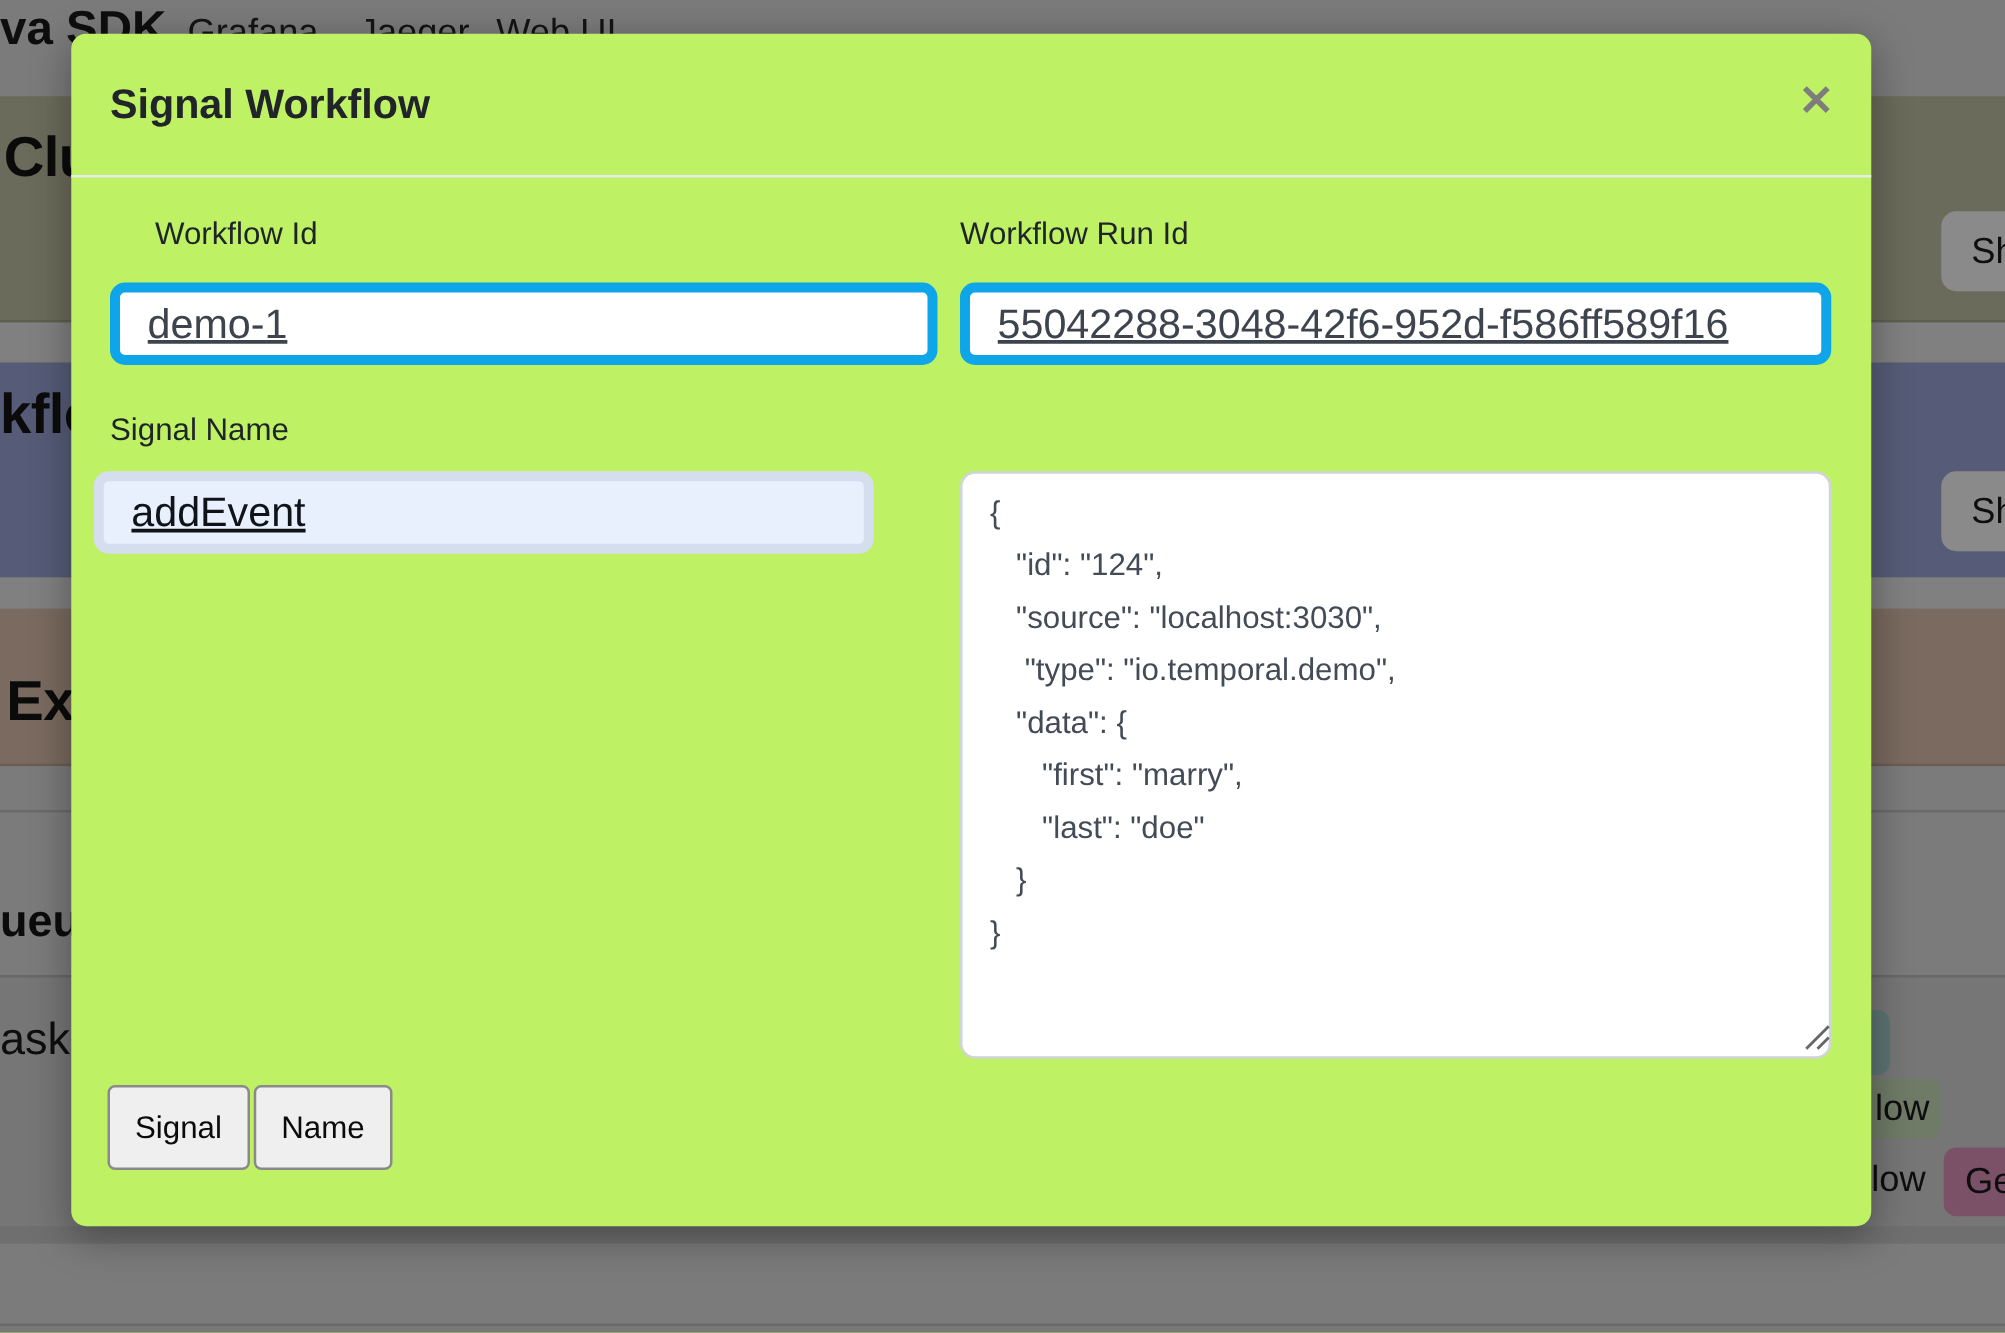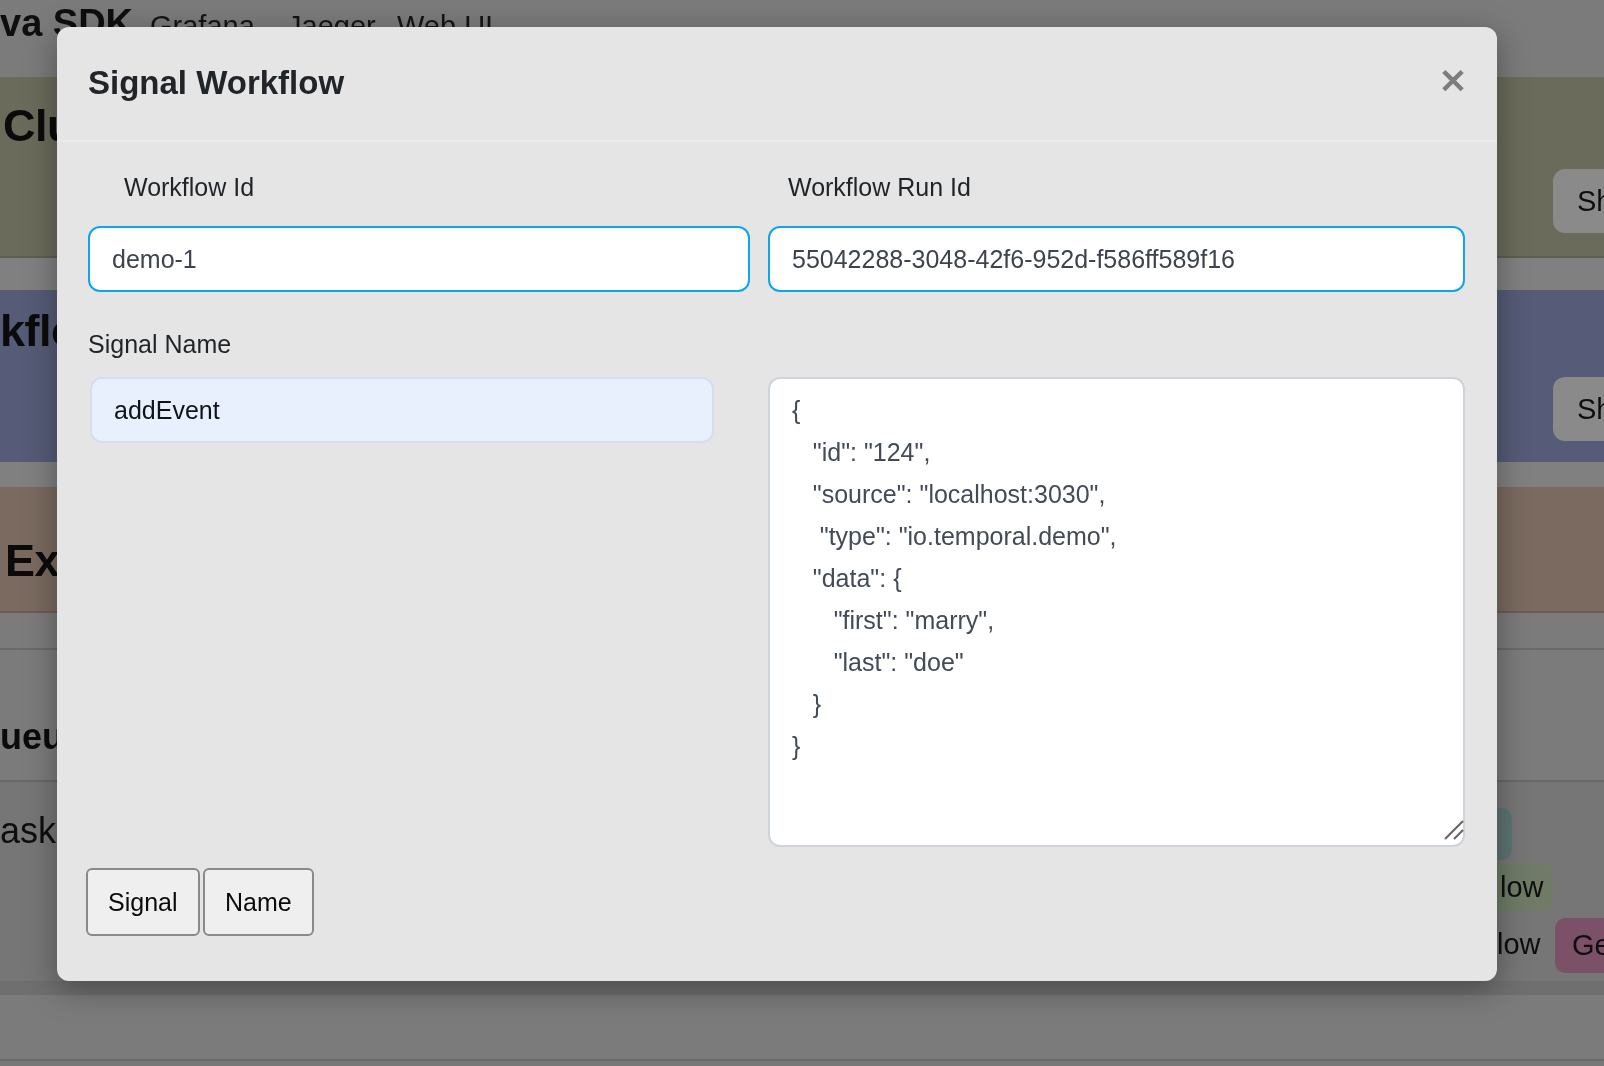--- a/index.html
+++ b/index.html
@@ -30,29 +30,29 @@
   .queue-header { position:absolute; left:0; top:716px; font-size:36px; font-weight:700; color:#0b0b0b; white-space:nowrap; }
   .queue-cell { position:absolute; left:0; top:810px; font-size:36px; color:#0e0e0e; white-space:nowrap; }
   .chip-teal { position:absolute; left:1478px; top:808px; width:34px; height:52px; background:#5c7473; border-radius:10px; }
   .badge-green { position:absolute; left:1462px; top:863px; width:91px; height:48px; background:#6f7b67; border-radius:10px;
                  font-size:29px; color:#0e0e0e; display:flex; align-items:center; padding-left:38px; }
   .row2-text { position:absolute; left:1497px; top:928px; font-size:29px; color:#0e0e0e; white-space:nowrap; }
   .badge-purple { position:absolute; left:1555px; top:918px; width:90px; height:55px; background:#7b5168; border-radius:10px;
                   font-size:29px; color:#0e0e0e; display:flex; align-items:center; padding-left:17px; }
 
   
-  .modal { position:absolute; left:57px; top:27px; width:1440px; height:954px; background:#e5e5e5;
+  .modal { position:absolute; left:57px; top:27px; width:1440px; height:954px; background:#bef264;
            border-radius:12px; z-index:10; box-shadow:0 8px 32px rgba(0,0,0,.35);padding-left:28px; }
   .modal-title { position:absolute; left:31px; top:37px; font-size:33px; font-weight:600; color:#212529; }
   .close-btn { position:absolute; left:1368px; top:26px; width:56px; height:56px; background:transparent; border:none;
                font-size:34px; font-weight:700; color:#7d7d7d; line-height:56px; text-align:center; cursor:pointer; }
   .header-divider { position:absolute; left:0; top:113px; width:1440px; height:2px; background:#e9eaec; }
   .form-label { position:absolute; font-size:25px; color:#1f2428; }
-  .form-input { position:absolute; height:66px; border:2px solid #0ea5e9; border-radius:12px; background:#fff;
-                font-family:inherit; font-size:25px; color:#3d444d; padding:0 22px; outline:none; }
+  .form-input { position:absolute; height:66px; border:8px solid #0ea5e9; border-radius:12px; background:#fff;
+                font-family:inherit; font-size:33px; color:#3d444d; padding:0 22px; outline:none;text-decoration:underline; }
   .input-autofill { background:#e8f0fe; border-color:#d5deef; color:#101418; }
   .json-textarea { position:absolute; left:711px; top:350px; width:697px; height:470px; border:2px solid #ced4da;
                    border-radius:12px; background:#fff; font-family:inherit; font-size:25px; line-height:42px;
                    color:#434b57; padding:10px 22px; resize:none; outline:none; overflow:hidden; white-space:pre; }
   .resize-icon { position:absolute; left:1384px; top:790px; width:24px; height:24px; pointer-events:none; }
   .modal-btn { position:absolute; top:841px; height:68px; background:#efefef; border:2px solid #8a8a8a; border-radius:6px;
                font-family:inherit; font-size:25px; color:#0b0b0b; padding:0 20px; cursor:pointer; }
 </style>
 </head>
 <body>
@@ -107,28 +107,28 @@
   <div class="abs strip-4"></div>
 </div>
 
 <div class="modal">
 
   <div class="modal-title">Signal Workflow</div>
   <button class="close-btn">✕</button>
   <div class="header-divider"></div>
 
   <label class="form-label" style="left:31px; top:146px;margin-left:36px;">Workflow Id</label>
-  <label class="form-label" style="left:731px; top:146px;">Workflow Run Id</label>
+  <label class="form-label" style="left:711px; top:146px;">Workflow Run Id</label>
 
   <input class="form-input" style="left: 31px; top: 199px; width: 662px;" type="text" value="demo-1">
   <input class="form-input" style="left: 711px; top: 199px; width: 697px;" type="text" value="55042288-3048-42f6-952d-f586ff589f16">
 
   <label class="form-label" style="left:31px; top:303px;">Signal Name</label>
 
-  <input class="form-input input-autofill" style="left: 33px; top: 350px; width: 624px;" type="text" value="addEvent">
+  <input class="form-input input-autofill" style="left: 18px; top: 350px; width: 624px;" type="text" value="addEvent">
 
   <textarea class="json-textarea" spellcheck="false" style="">{
    "id": "124",
    "source": "localhost:3030",
     "type": "io.temporal.demo",
    "data": {
       "first": "marry",
       "last": "doe"
    }
 }</textarea>

